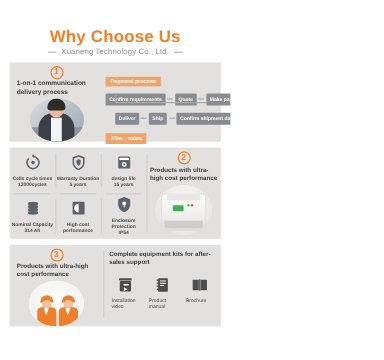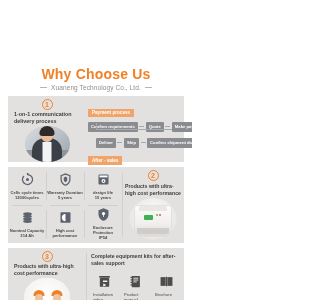--- a/index.html
+++ b/index.html
@@ -5,21 +5,21 @@
   * { box-sizing: border-box; margin: 0; padding: 0; }
   html, body {
     width: 192px; height: 300px;
     background: #ffffff;
     font-family: "Liberation Sans", sans-serif;
     overflow: hidden;
   }
   .page { position: relative; width: 192px; height: 300px; background: #fff; }
 
   
-  .header { padding: 23px 0 5px; text-align: center; background: #fff; margin-top: 44px; }
+  .header { padding: 23px 0 5px; text-align: center; background: #fff; }
   .title {
     font-size: 14px; font-weight: bold; color: #f08127;
     letter-spacing: .2px; line-height: 15px;
   }
   .subtitle-row {
     display: flex; align-items: center; justify-content: center;
     gap: 4px; margin-top: 2px;
   }
   .dash { width: 7px; height: 1px; background: #b6b6b6; display: block; }
   .subtitle { font-size: 6.5px; color: #8d8d8d; letter-spacing: .1px; white-space: nowrap; }

